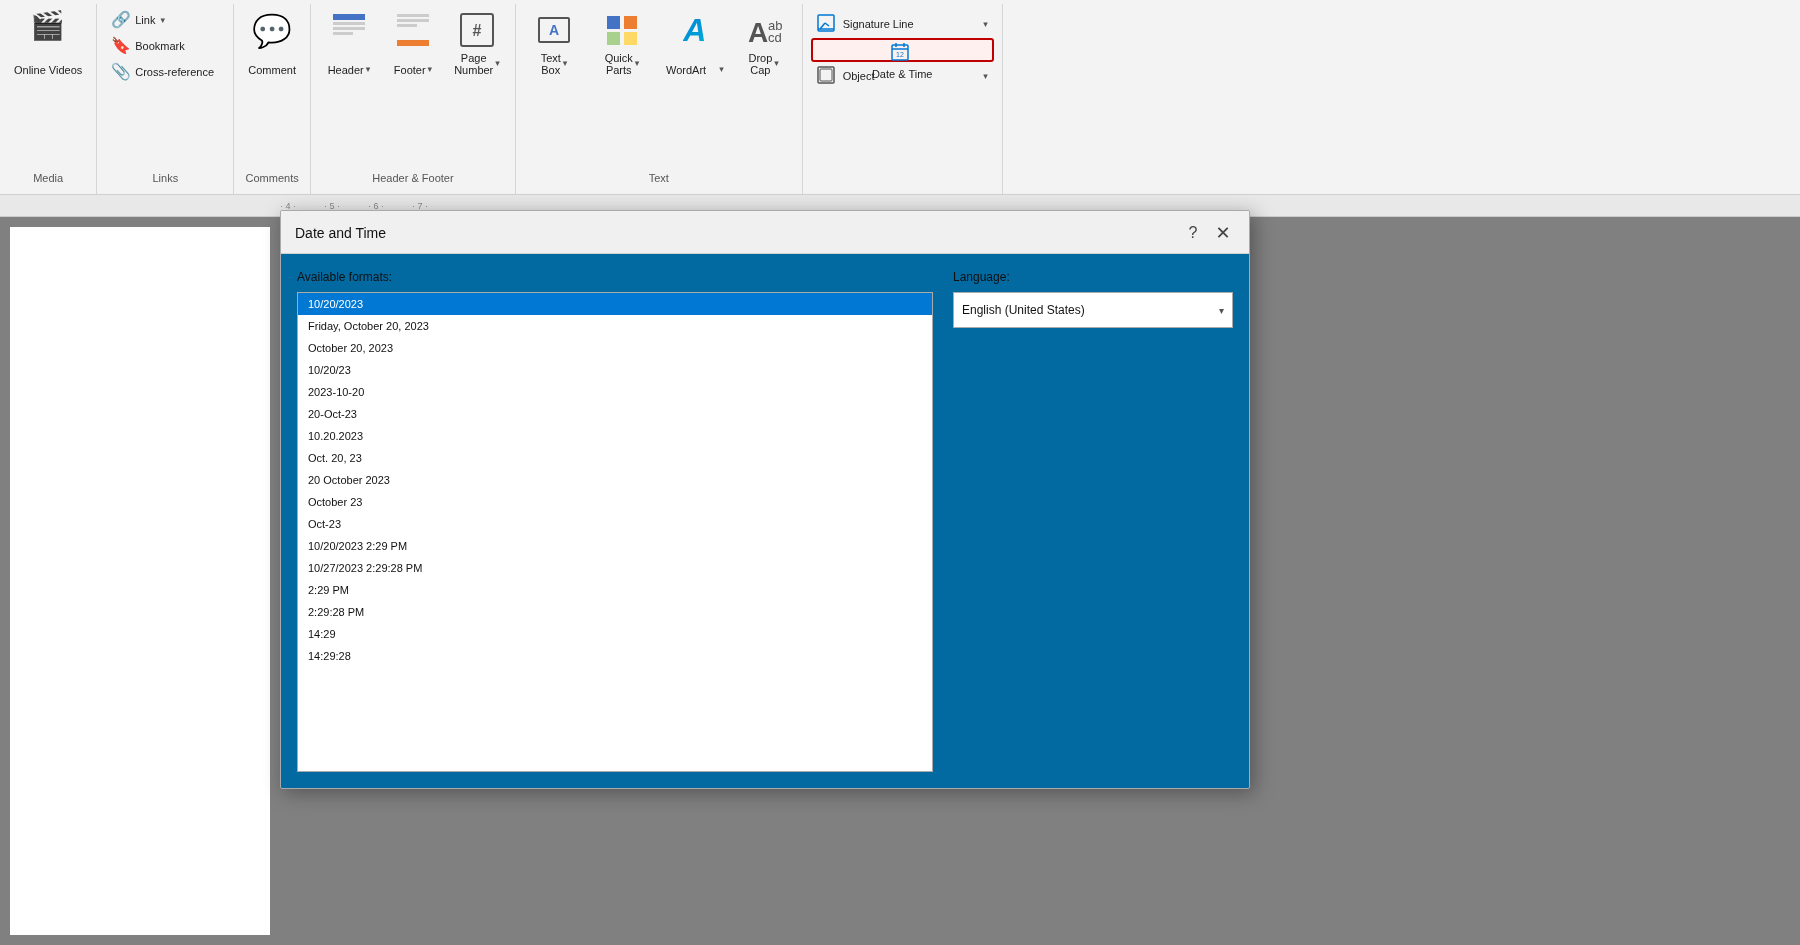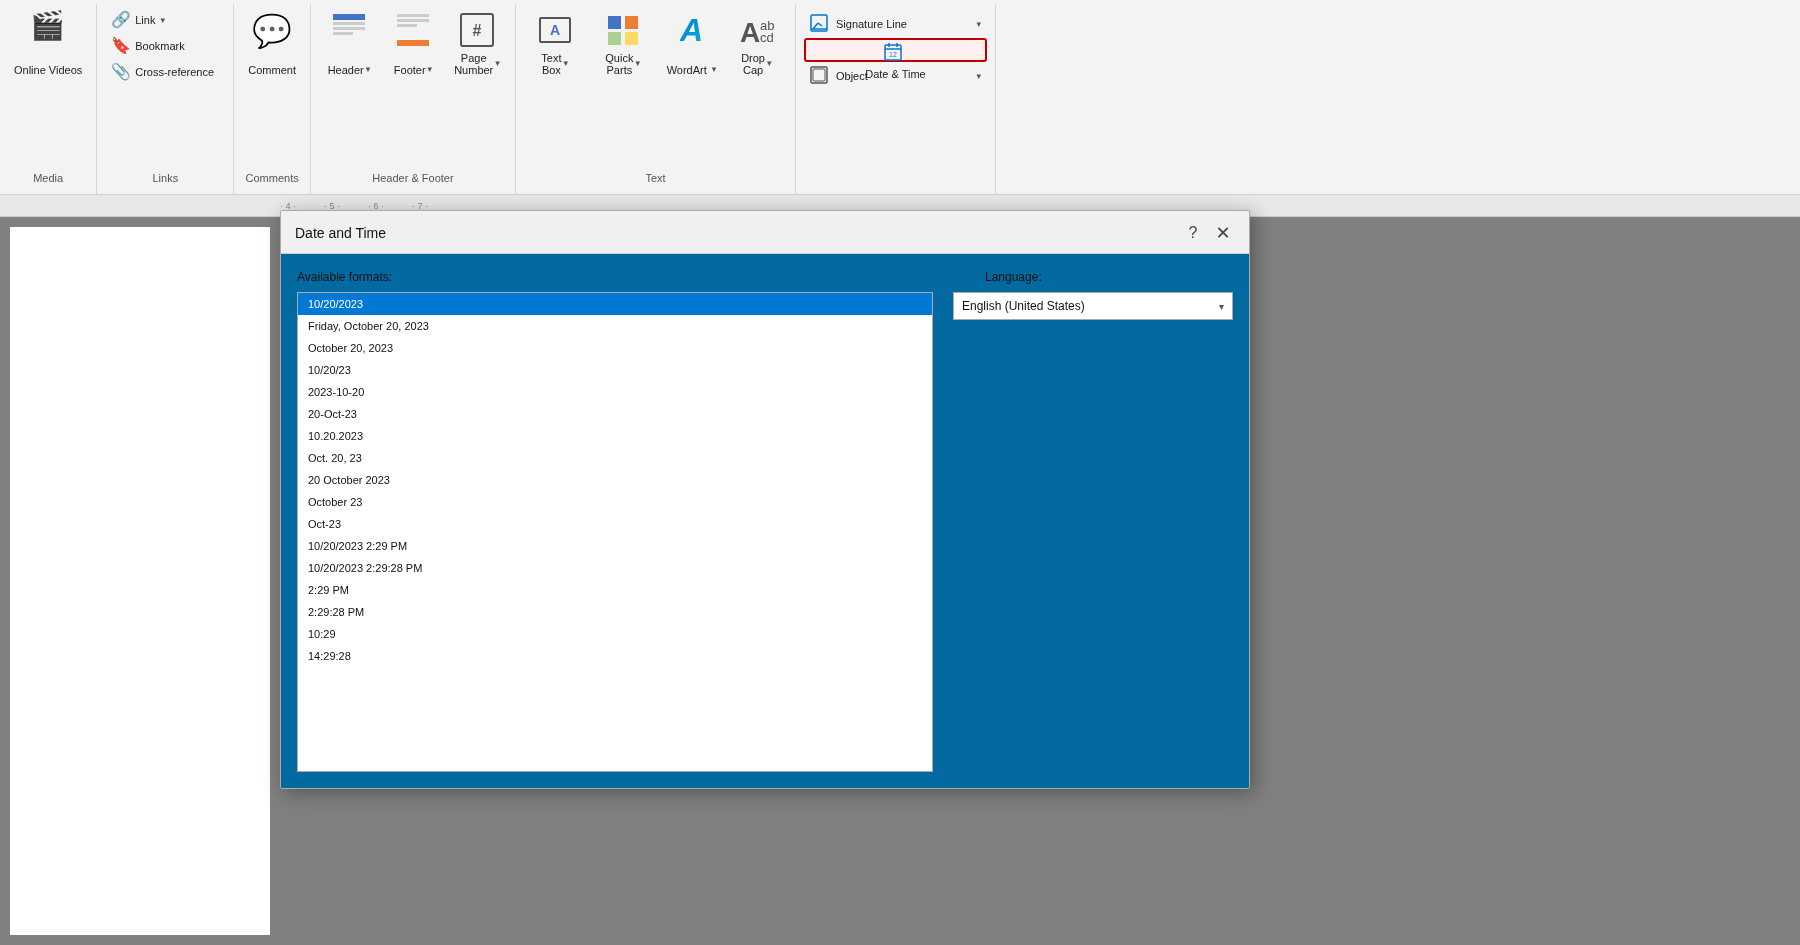--- a/index.html
+++ b/index.html
@@ -278,26 +278,25 @@
     }
     .format-item.selected {
       background: #0078d4;
       color: white;
     }
 
     .language-label {
       font-size: 12px;
       color: #111;
       margin-bottom: 8px;
-      margin-left: 32px;
     }
 
     .language-dropdown {
       width: 100%;
-      height: 28px;
+      height: 36px;
       border: 1px solid #aaa;
       background: white;
       font-size: 12px;
       padding: 0 8px;
       display: flex;
       align-items: center;
       justify-content: space-between;
       cursor: pointer;
     }
 
@@ -442,21 +441,21 @@
         <span style="display:flex;align-items:center;gap:1px;">
           <span class="ribbon-btn-label">Quick<br>Parts</span>
           <span class="dropdown-arrow">▾</span>
         </span>
       </button>
 
       <button class="ribbon-btn ribbon-btn-large" style="min-width:60px;">
         <span style="display:block; width:36px; height:36px; display:flex; align-items:center; justify-content:center;">
           <span style="font-size:32px; font-style:italic; font-weight:bold; background: linear-gradient(135deg,#0078d4,#00b4d8); -webkit-background-clip:text; -webkit-text-fill-color:transparent; background-clip:text;">A</span>
         </span>
-        <span style="display:flex;align-items:center;gap:4px;">
+        <span style="display:flex;align-items:center;gap:12px;">
           <span class="ribbon-btn-label">WordArt</span>
           <span class="dropdown-arrow">▾</span>
         </span>
       </button>
 
       <button class="ribbon-btn ribbon-btn-large" style="min-width:60px;">
         <span style="display:block; width:36px; height:36px; display:flex; align-items:center; justify-content:center;">
           <svg width="36" height="36" viewBox="0 0 36 36">
             <text x="2" y="30" font-size="28" fill="#555" font-weight="bold">A</text>
             <text x="22" y="18" font-size="13" fill="#555">ab</text>
@@ -553,24 +552,24 @@
               <li class="format-item">October 20, 2023</li>
               <li class="format-item">10/20/23</li>
               <li class="format-item">2023-10-20</li>
               <li class="format-item">20-Oct-23</li>
               <li class="format-item">10.20.2023</li>
               <li class="format-item">Oct. 20, 23</li>
               <li class="format-item">20 October 2023</li>
               <li class="format-item">October 23</li>
               <li class="format-item">Oct-23</li>
               <li class="format-item">10/20/2023 2:29 PM</li>
-              <li class="format-item">10/20/2023 2:29:28 PM</li>
+              <li class="format-item">10/27/2023 2:29:28 PM</li>
               <li class="format-item">2:29 PM</li>
               <li class="format-item">2:29:28 PM</li>
-              <li class="format-item">10:29</li>
+              <li class="format-item">14:29</li>
               <li class="format-item">14:29:28</li>
             </ul>
         </div>
       </div>
 
       <div class="dialog-right">
         <div class="language-label">Language:</div>
         <div class="language-dropdown">
           <span class="lang-dropdown-text">English (United States)</span>
           <span class="lang-dropdown-arrow">▾</span>

